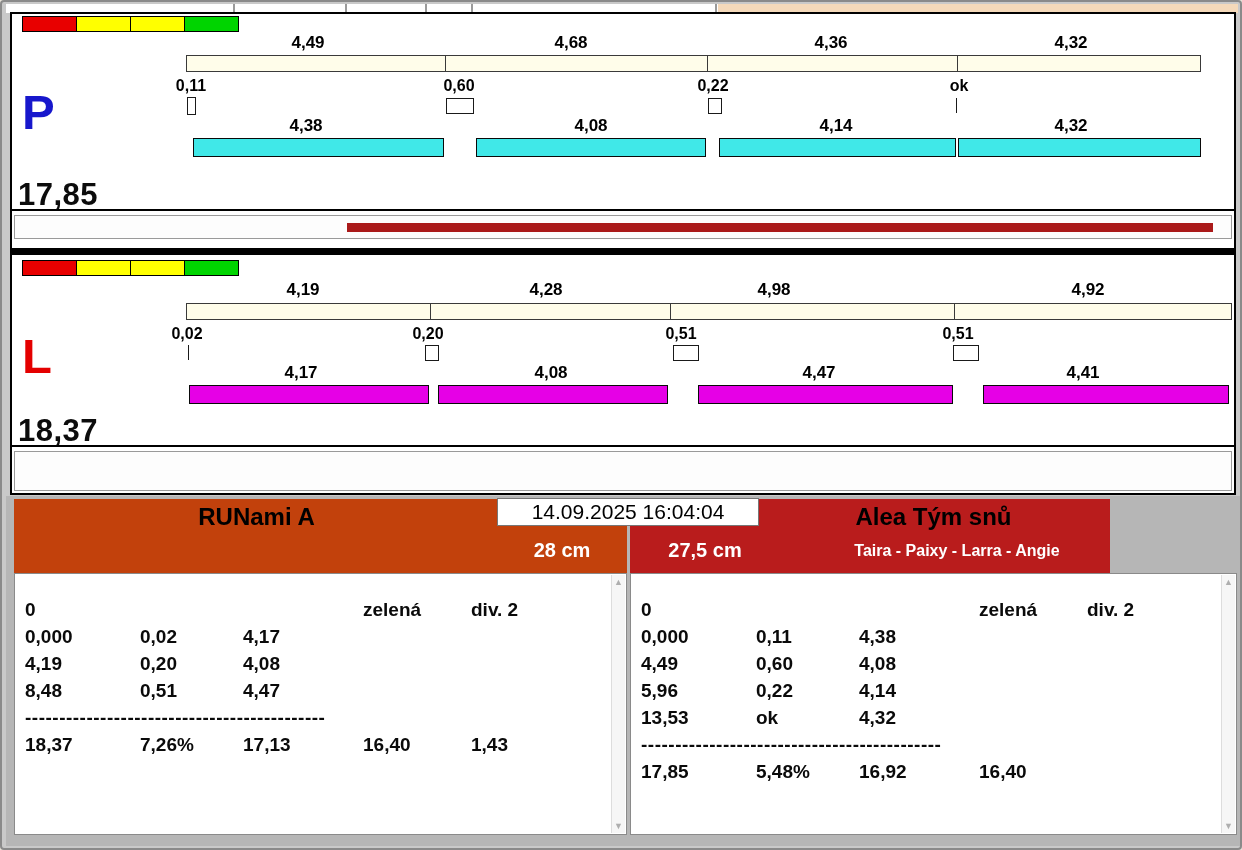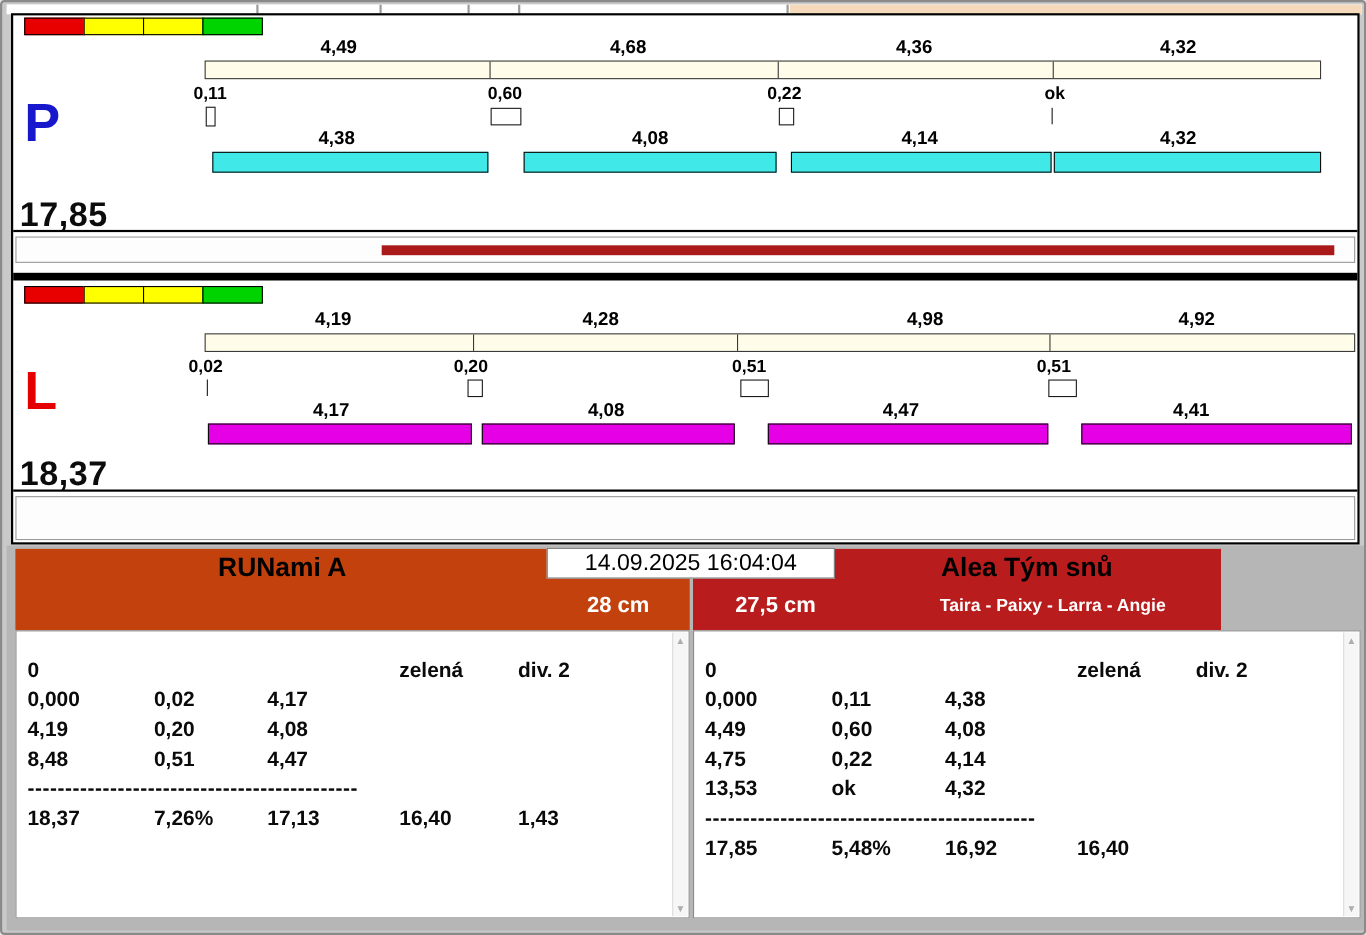--- a/index.html
+++ b/index.html
@@ -136,21 +136,21 @@
 
     <div class="legend" style="left:11px;top:246px">
       <span class="lg-red"></span>
       <span class="lg-yellow"></span>
       <span class="lg-yellow"></span>
       <span class="lg-green"></span>
     </div>
 
     <span class="blabel" style="left:241px;top:266px">4,19</span>
     <span class="blabel" style="left:484px;top:266px">4,28</span>
-    <span class="blabel" style="left:779px;top:266px">4,98</span>
+    <span class="blabel" style="left:712px;top:266px">4,98</span>
     <span class="blabel" style="left:1026px;top:266px">4,92</span>
 
     <div class="cream" style="left:174px;top:289px;width:1046px">
       <i style="left:243px"></i>
         <i style="left:483px"></i>
         <i style="left:767px"></i>
     </div>
 
     <span class="slabel" style="left:145px;top:311px">0,02</span>
     <span class="slabel" style="left:386px;top:311px">0,20</span>
@@ -224,21 +224,21 @@
         <div class="trow">
           <span class="c0">0</span><span class="c1"></span><span class="c2"></span><span class="c3">zelená</span><span>div. 2</span>
         </div>
         <div class="trow">
           <span class="c0">0,000</span><span class="c1">0,11</span><span class="c2">4,38</span>
         </div>
         <div class="trow">
           <span class="c0">4,49</span><span class="c1">0,60</span><span class="c2">4,08</span>
         </div>
         <div class="trow">
-          <span class="c0">4,75</span><span class="c1">0,22</span><span class="c2">4,14</span>
+          <span class="c0">5,96</span><span class="c1">0,22</span><span class="c2">4,14</span>
         </div>
         <div class="trow">
           <span class="c0">13,53</span><span class="c1">ok</span><span class="c2">4,32</span>
         </div>
         <div class="trow dash">--------------------------------------------</div>
         <div class="trow">
           <span class="c0">17,85</span><span class="c1">5,48%</span><span class="c2">16,92</span><span class="c3">16,40</span>
         </div>
       </div>
       <div class="sb">

